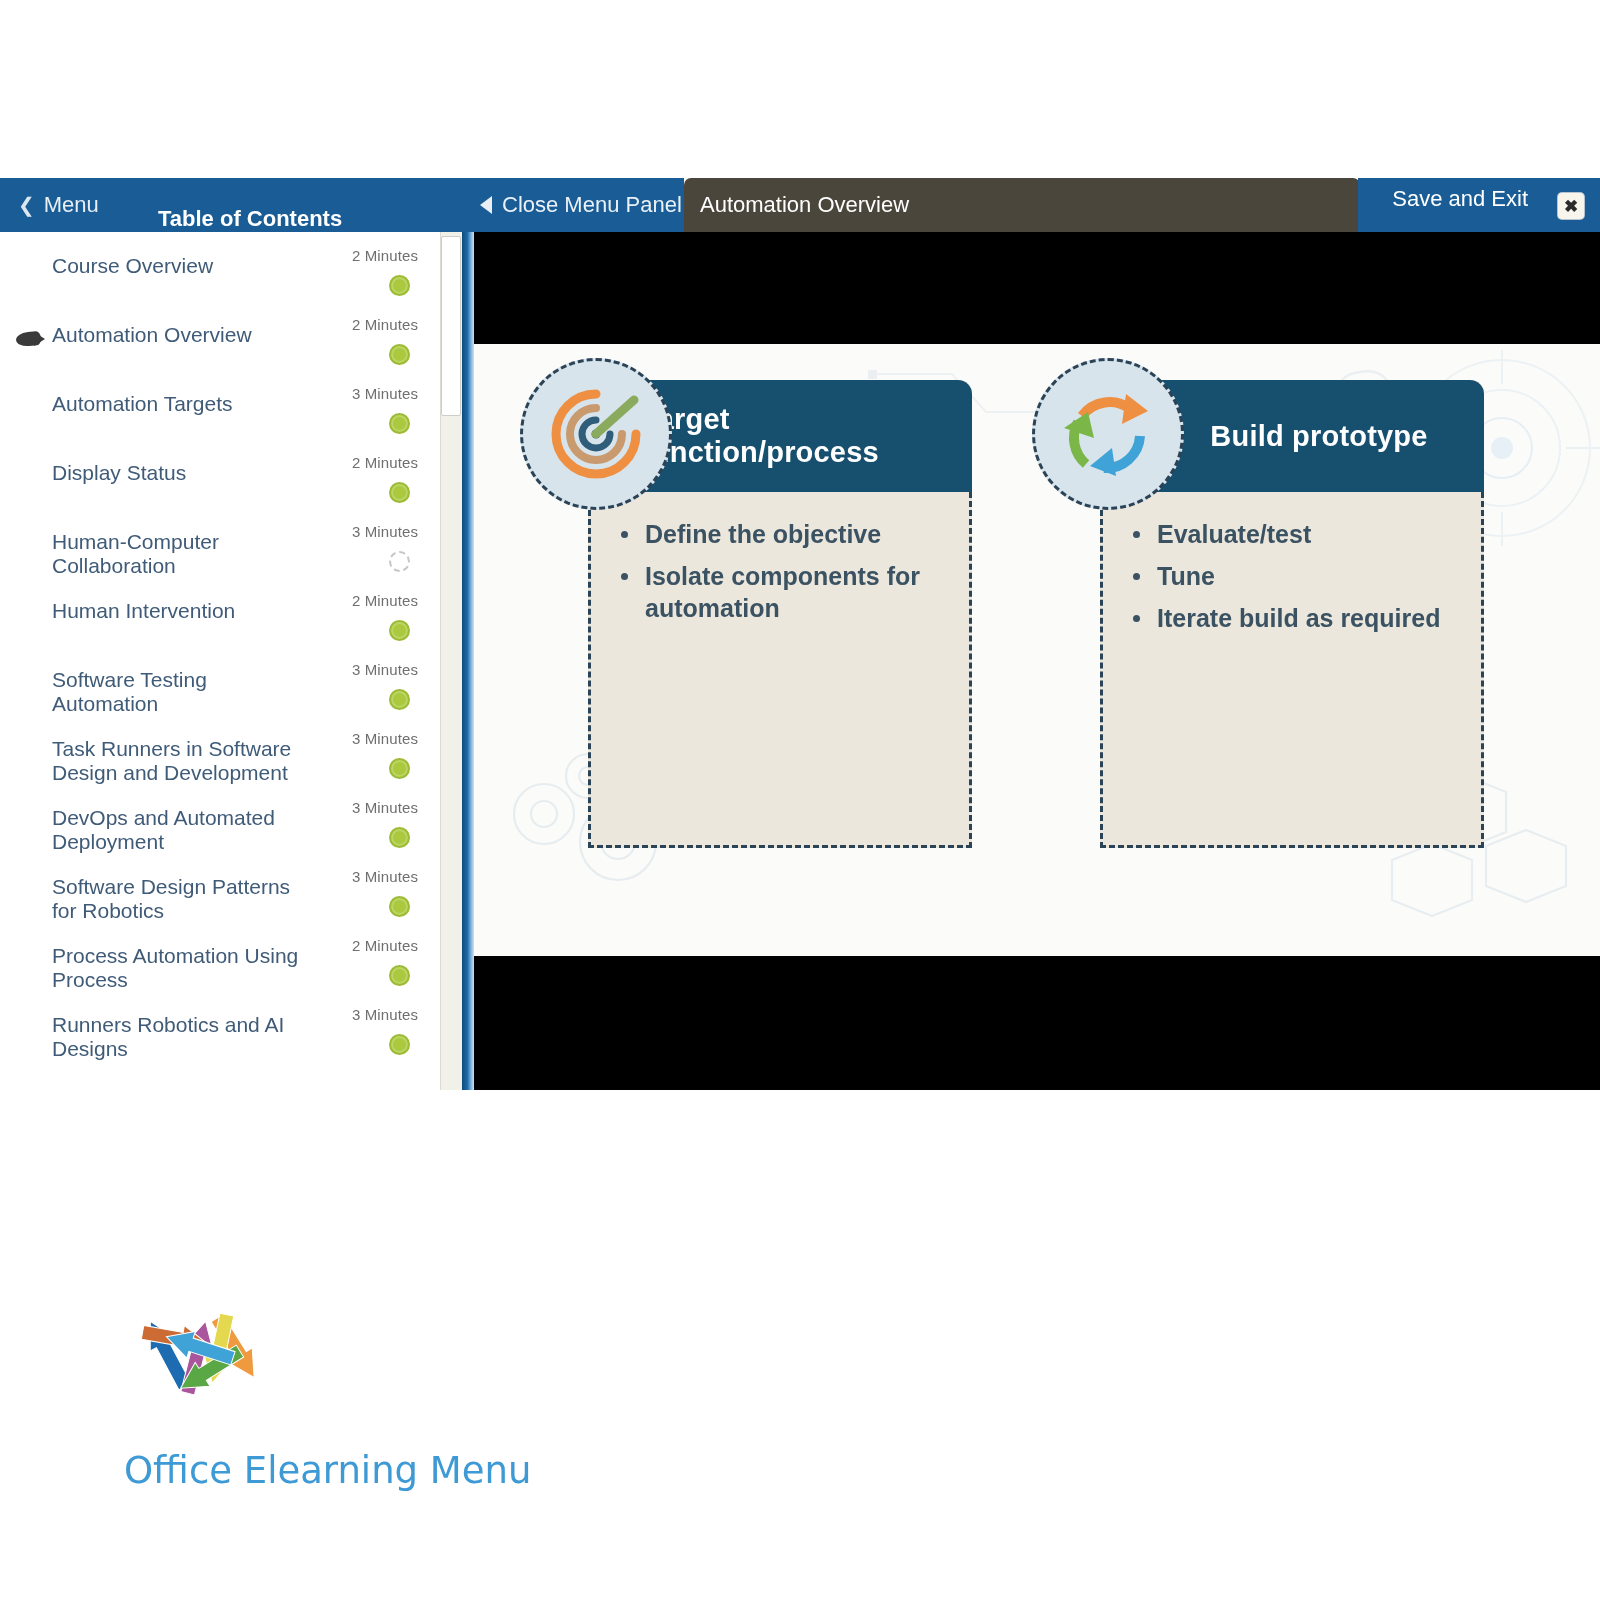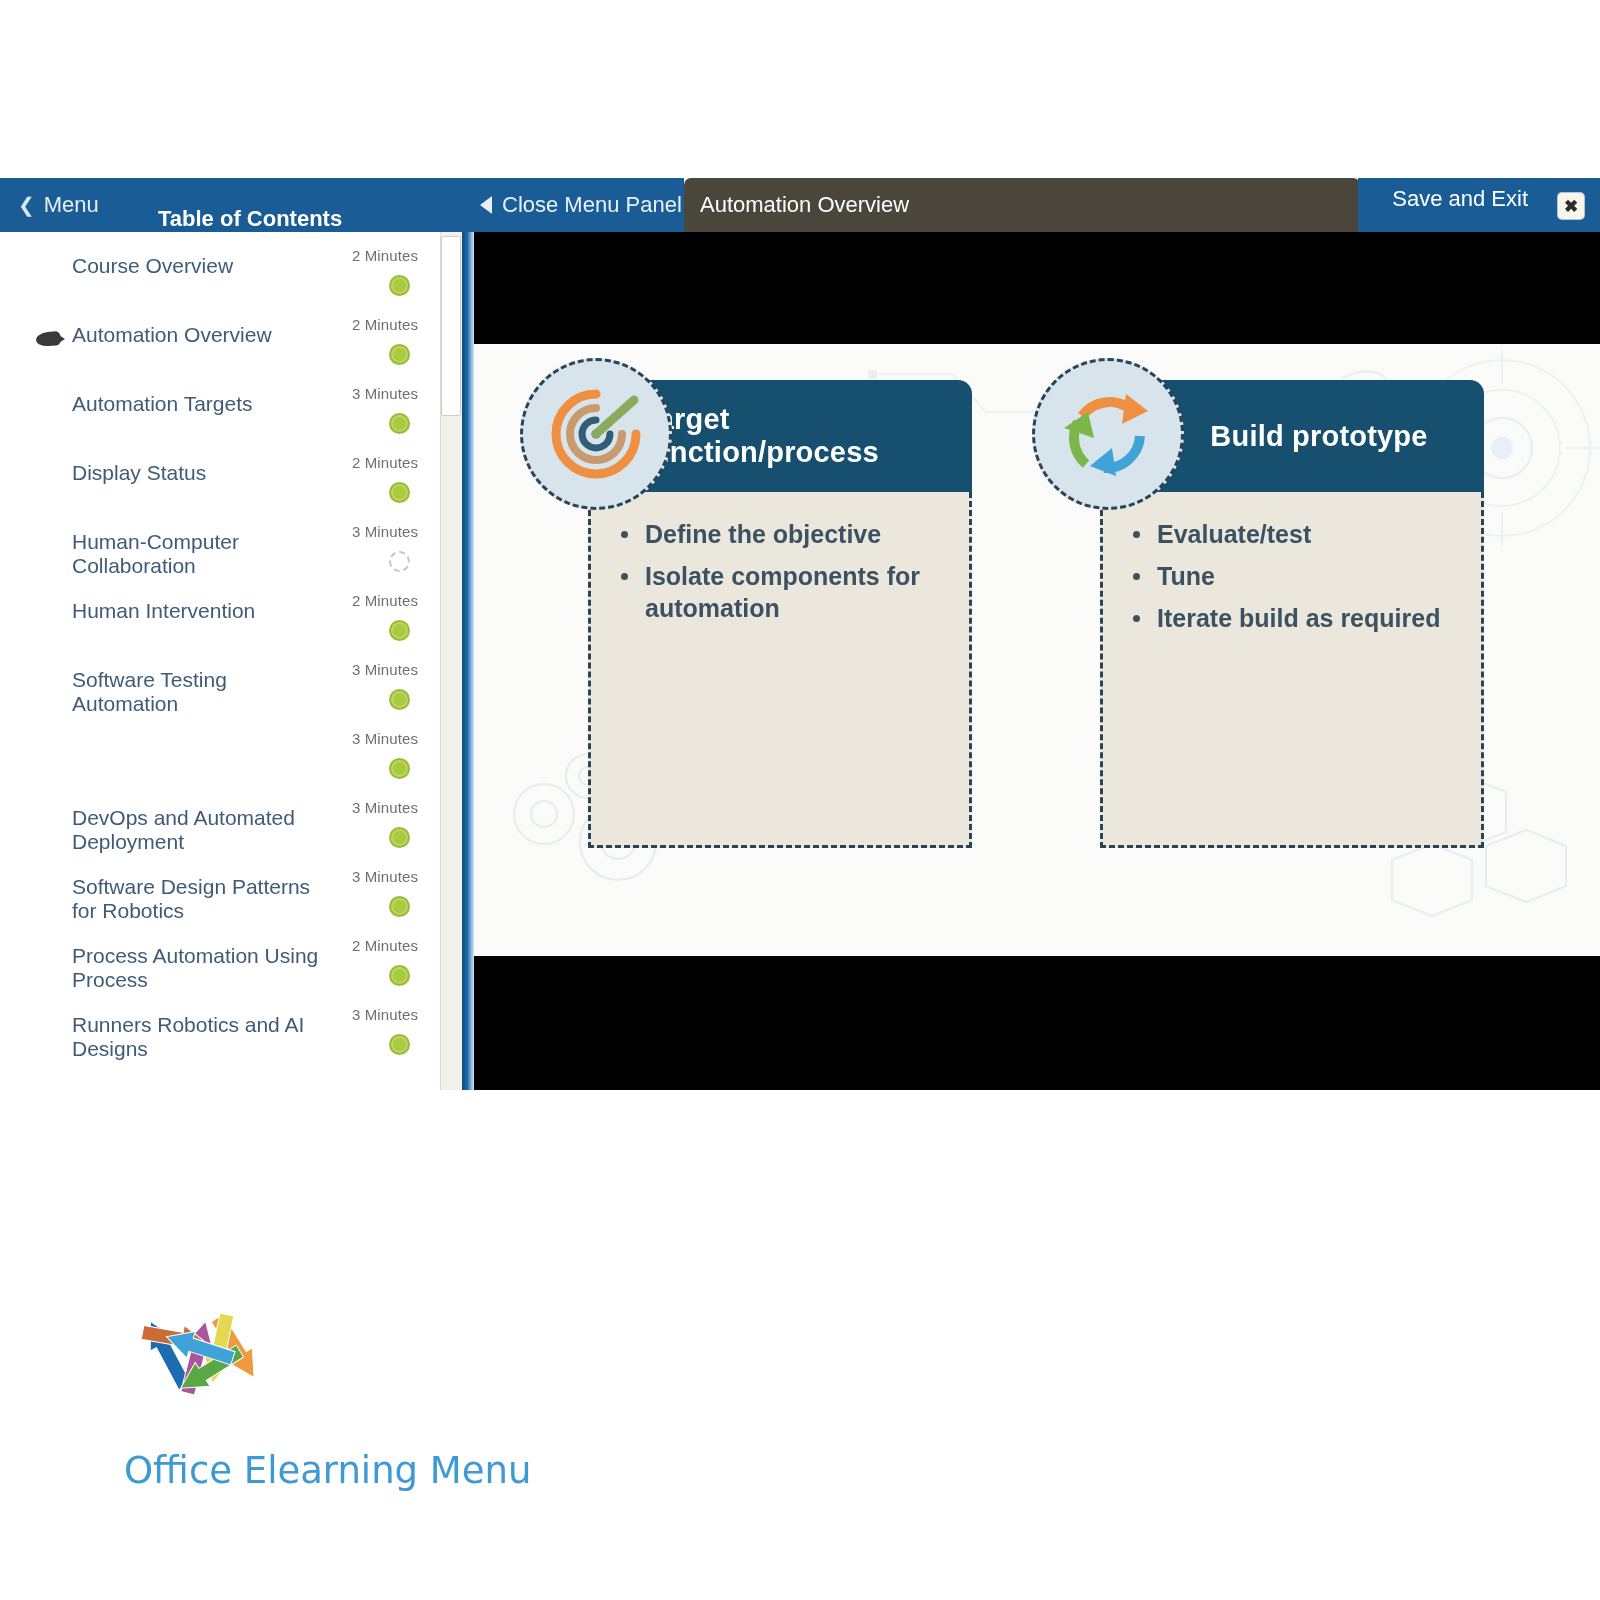--- a/index.html
+++ b/index.html
@@ -75,21 +75,20 @@
     cursor:pointer; line-height:1;
     box-shadow:0 0 0 1px #b5c4d0;
   }
 
   
   .sidebar {
     position:absolute; left:0; top:54px;
     width:440px; height:858px;
     background:#ffffff;
     overflow:hidden;
-    padding-left:20px;
   }
   .toc-list { position:relative; padding-top:6px; }
   .toc-row {
     position:relative;
     min-height:69px;
     display:flex; align-items:flex-start;
     padding:14px 0 0 0;
     cursor:pointer;
   }
   .toc-marker {
@@ -342,20 +341,21 @@
         <div class="toc-row">
           <div class="toc-marker"></div>
           <div class="toc-text">Software Testing Automation</div>
           <div class="toc-right">
             <div class="toc-min">3 Minutes</div>
             <div class="dot done"></div>
           </div>
         </div>
         <div class="toc-row">
           <div class="toc-marker"></div>
+          <div class="toc-text">Task Runners in Software Design and Development</div>
           <div class="toc-right">
             <div class="toc-min">3 Minutes</div>
             <div class="dot done"></div>
           </div>
         </div>
         <div class="toc-row">
           <div class="toc-marker"></div>
           <div class="toc-text">DevOps and Automated Deployment</div>
           <div class="toc-right">
             <div class="toc-min">3 Minutes</div>

